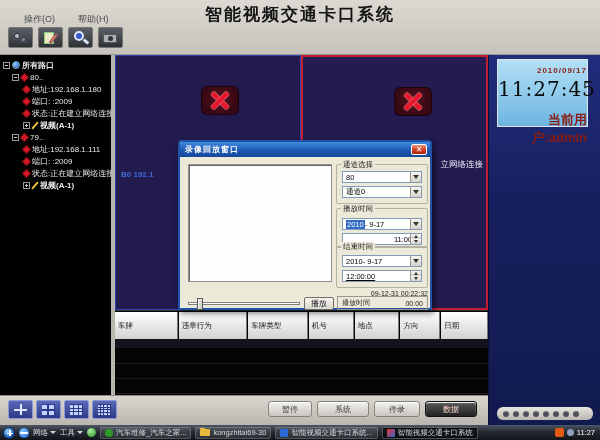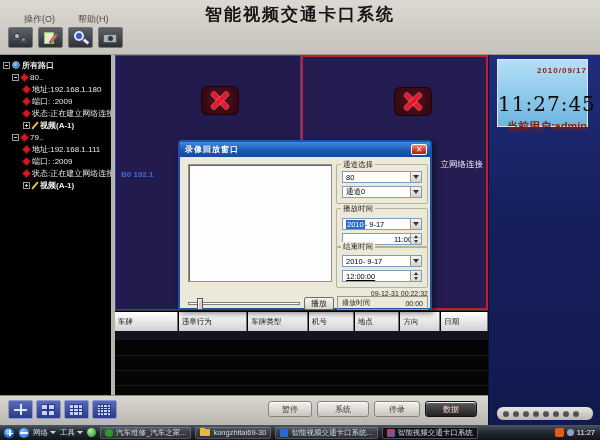--- a/index.html
+++ b/index.html
@@ -53,34 +53,34 @@
     background:radial-gradient(circle at 50% 45%, #55101c, #2d0610); box-shadow:0 0 0 1px #1a030a; }
   .err-badge i { position:absolute; left:7px; top:11px; width:22px; height:5px; background:#e5182e; border-radius:1px; box-shadow:0 0 1px #fff; }
   .err-badge i:first-child { transform:rotate(45deg); }
   .err-badge i:last-child { transform:rotate(-45deg); }
   .badge-a { left:86px; top:31px; } .badge-b { left:92px; top:31px; }
   .vlabel { position:absolute; left:5px; top:114px; color:#3f6bd6; font-size:8px; font-weight:bold; }
   .voverlay { position:absolute; right:3px; top:102px; color:#e9e9f2; font-size:8.5px; white-space:nowrap; }
 
   
   .table-panel { position:absolute; left:115px; top:310px; width:373px; height:85px; background:#050505; border-top:1px solid #333; }
-  .thead { display:flex; height:20px; gap:1px; padding-top:1px; }
+  .thead { display:flex; height:28px; gap:1px; padding-top:1px; }
   .th { background:linear-gradient(180deg,#ffffff,#d2d2d2); color:#111; font-size:7.5px;
     display:flex; align-items:center; padding-left:3px; border-right:1px solid #777; }
   .emptyrow1 { height:10px; background:#14141f; border-bottom:1px solid #000; }
   .emptyrow { height:15px; border-bottom:1px solid #191919; }
 
   
   .rightbar { position:absolute; left:488px; top:55px; width:112px; height:370px;
     background:linear-gradient(180deg,#202d7d 0%,#17205e 40%,#111a4e 100%); border-left:1px solid #0a0f35; }
   .clockpanel { position:absolute; left:8px; top:4px; width:91px; height:68px; border:1px solid #dfe4ea;
     background:linear-gradient(180deg,#b3e0f6,#6db5e0); text-align:right; }
   .clock-date { margin-top:6px; font-size:8px; font-weight:bold; color:#8a1b10; letter-spacing:1px; }
-  .clock-time { margin-top:17px; font-size:20px; color:#0b0b0b; font-family:"DejaVu Serif", serif; letter-spacing:1px; }
-  .clock-user { margin-top:3px; font-size:11px; color:#8a1b10; font-weight:bold; }
+  .clock-time { margin-top:2px; font-size:20px; color:#0b0b0b; font-family:"DejaVu Serif", serif; letter-spacing:1px; }
+  .clock-user { margin-top:10px; font-size:13px; color:#8a1b10; font-weight:bold; }
   .side-toolbar { position:absolute; left:8px; top:352px; width:96px; height:13px; border-radius:6px;
     background:linear-gradient(180deg,#e8e6e0,#b9b6af); display:flex; align-items:center; gap:4px; padding:0 6px; }
   .sdot { width:6px; height:6px; border-radius:50%; background:#4a4f58; box-shadow:inset 0 1px 1px #fff3; }
 
   
   .dialog { position:absolute; left:178px; top:140px; width:254px; height:170px;
     background:#ece9d8; border:2px solid #1e53a8; border-radius:4px 4px 0 0; box-shadow:2px 3px 6px rgba(0,0,0,.55); }
   .dlg-title { position:absolute; left:0; top:0; right:0; height:15px; border-radius:2px 2px 0 0;
     background:linear-gradient(180deg,#3f8ae0,#1c56ae 60%,#164a9b); color:#fff; font-size:8px; font-weight:bold;
     display:flex; align-items:center; padding-left:5px; letter-spacing:1px; }

